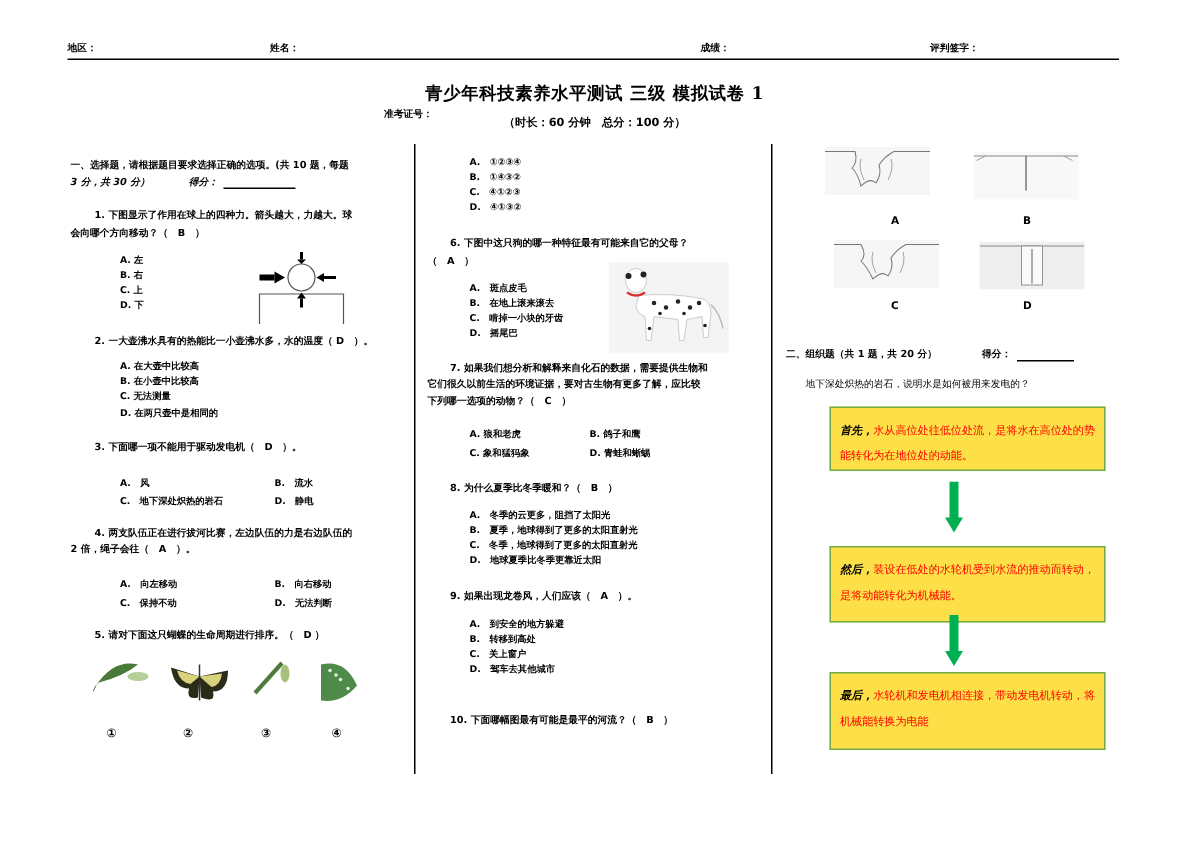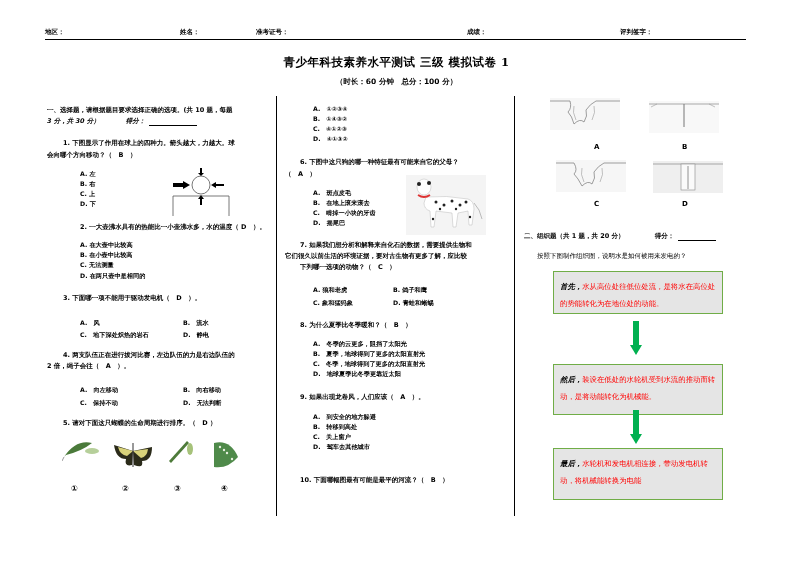--- a/index.html
+++ b/index.html
@@ -27,30 +27,30 @@
   .stage-num { position: absolute; top: 484px; font-size: 8px; font-weight: bold; }
 
   
   .dog { position: absolute; left: 406px; top: 175px; width: 80px; height: 60px; background: #f4f4f4; }
 
   
   .river { position: absolute; width: 70px; height: 32px; }
   .river-label { position: absolute; font-size: 7px; font-weight: bold; }
 
   
-  .flowbox { position: absolute; left: 553px; width: 170px; border: 1.5px solid #70ad47; padding: 6px 6px 0 6px; font-size: 7.4px; line-height: 17px; color: #ff0000; background: #e5e5e5; }
+  .flowbox { position: absolute; left: 553px; width: 184px; border: 1.5px solid #70ad47; padding: 6px 6px 0 6px; font-size: 7.4px; line-height: 17px; color: #ff0000; background: #fde047; }
   .flowbox .lead { color: #000; font-weight: bold; font-family: "DejaVu Serif", serif; font-style: italic; }
   .arrow { position: absolute; left: 630px; width: 12px; }
 </style>
 </head>
 <body>
 
 <div class="hdr-field" style="left:45px;">地区：</div>
 <div class="hdr-field" style="left:133px;padding-left:47px;">姓名：</div>
-<div class="hdr-field" style="left:256px;">准考证号：</div>
+<div class="hdr-field" style="left:256px;margin-top:44px;">准考证号：</div>
 <div class="hdr-field" style="left:467px;">成绩：</div>
 <div class="hdr-field" style="left:620px;">评判签字：</div>
 <div class="hdr-line"></div>
 
 <div class="title">青少年科技素养水平测试 三级 模拟试卷 1</div>
 <div class="subtitle">（时长：60 分钟　总分：100 分）</div>
 
 <div class="vdiv" style="left:276px;"></div>
 <div class="vdiv" style="left:514px;"></div>
 
@@ -78,21 +78,21 @@
 
     <rect x="46" y="16" width="8" height="2" fill="#000"></rect>
       <polygon points="46,14 46,20 41,17" fill="#000"></polygon>
 
     <rect x="30" y="31" width="2" height="6" fill="#000"></rect>
       <polygon points="28,31 34,31 31,27" fill="#000"></polygon>
   </svg>
 </div>
 
 <div>
-  <div class="txt" style="left:63px; top:222px;margin-left:17px;">2. 一大壶沸水具有的热能比一小壶沸水多，水的温度（ D　）。</div>
+  <div class="txt" style="left:63px; top:222px;">2. 一大壶沸水具有的热能比一小壶沸水多，水的温度（ D　）。</div>
   <div class="opt" style="left:80px; top:240px; line-height:10px;">A. 在大壶中比较高</div>
   <div class="opt" style="left:80px; top:250px; line-height:10px;">B. 在小壶中比较高</div>
   <div class="opt" style="left:80px; top:260px; line-height:10px;">C. 无法测量</div>
   <div class="opt" style="left:80px; top:271px; line-height:10px;">D. 在两只壶中是相同的</div>
 </div>
 
 <div>
   <div class="txt" style="left:63px; top:293px;">3. 下面哪一项不能用于驱动发电机（　D　）。</div>
   <div class="opt" style="left:80px; top:317px;">A.　风</div>
   <div class="opt" style="left:183px; top:317px;">B.　流水</div>
@@ -170,21 +170,21 @@
       <circle cx="50" cy="34" r="1.2" fill="#222"></circle>
       <circle cx="27" cy="44" r="1.2" fill="#222"></circle>
       <circle cx="64" cy="42" r="1.2" fill="#222"></circle>
     <path d="M68,28 Q74,34 76,44" stroke="#bbb" stroke-width="1" fill="none"></path>
   </svg>
 </div>
 
 <div>
   <div class="txt" style="left:300px; top:240px;">7. 如果我们想分析和解释来自化石的数据，需要提供生物和</div>
   <div class="txt" style="left:285px; top:251px;">它们很久以前生活的环境证据，要对古生物有更多了解，应比较</div>
-  <div class="txt" style="left:300px; top:262px;">下列哪一选项的动物？（　C　）</div>
+  <div class="txt" style="left:285px; top:262px;">下列哪一选项的动物？（　C　）</div>
   <div class="opt" style="left:313px; top:284px;">A. 狼和老虎</div>
   <div class="opt" style="left:393px; top:284px;">B. 鸽子和鹰</div>
   <div class="opt" style="left:313px; top:297px;">C. 象和猛犸象</div>
   <div class="opt" style="left:393px; top:297px;">D. 青蛙和蜥蜴</div>
 </div>
 
 <div>
   <div class="txt" style="left:300px; top:320px;">8. 为什么夏季比冬季暖和？（　B　）</div>
   <div class="opt" style="left:313px; top:339px; line-height:10px;">A.　冬季的云更多，阻挡了太阳光</div>
   <div class="opt" style="left:313px; top:349px; line-height:10px;">B.　夏季，地球得到了更多的太阳直射光</div>
@@ -228,21 +228,21 @@
     <line x1="35" y1="5" x2="35" y2="28" stroke="#777" stroke-width="0.8"></line>
   </svg>
   <div class="river-label" style="left:594px; top:143px;">A</div>
   <div class="river-label" style="left:682px; top:143px;">B</div>
   <div class="river-label" style="left:594px; top:200px;">C</div>
   <div class="river-label" style="left:682px; top:200px;">D</div>
 </div>
 
 <div>
   <div class="txt" style="left:524px; top:231px;"><span>二、组织题（共 1 题，共 20 分）</span><span style="margin-left:30px;">得分：</span><span class="blank" style="width:38px;"></span></div>
-  <div class="txt" style="left:537px; top:251px; font-weight:normal; font-size:6.5px;">按照下图制作组织图，说明水是如何被用来发电的？</div>
+  <div class="txt" style="left:537px; top:251px; font-weight:normal; font-size:6.5px;">地下深处炽热的岩石，说明水是如何被用来发电的？</div>
 
   <div class="flowbox" style="top:271px; height:43px;">
     <span class="lead">首先，</span><span>水从高位处往低位处流，是将水在高位处的势能转化为在地位处的动能。</span>
   </div>
   <svg class="arrow" style="top:321px; height:36px;" viewBox="0 0 12 36">
     <rect x="3" y="0" width="6" height="26" fill="#00b050"></rect>
       <polygon points="0,24 12,24 6,34" fill="#00b050"></polygon>
   </svg>
 
   <div class="flowbox" style="top:364px; height:51px;">

